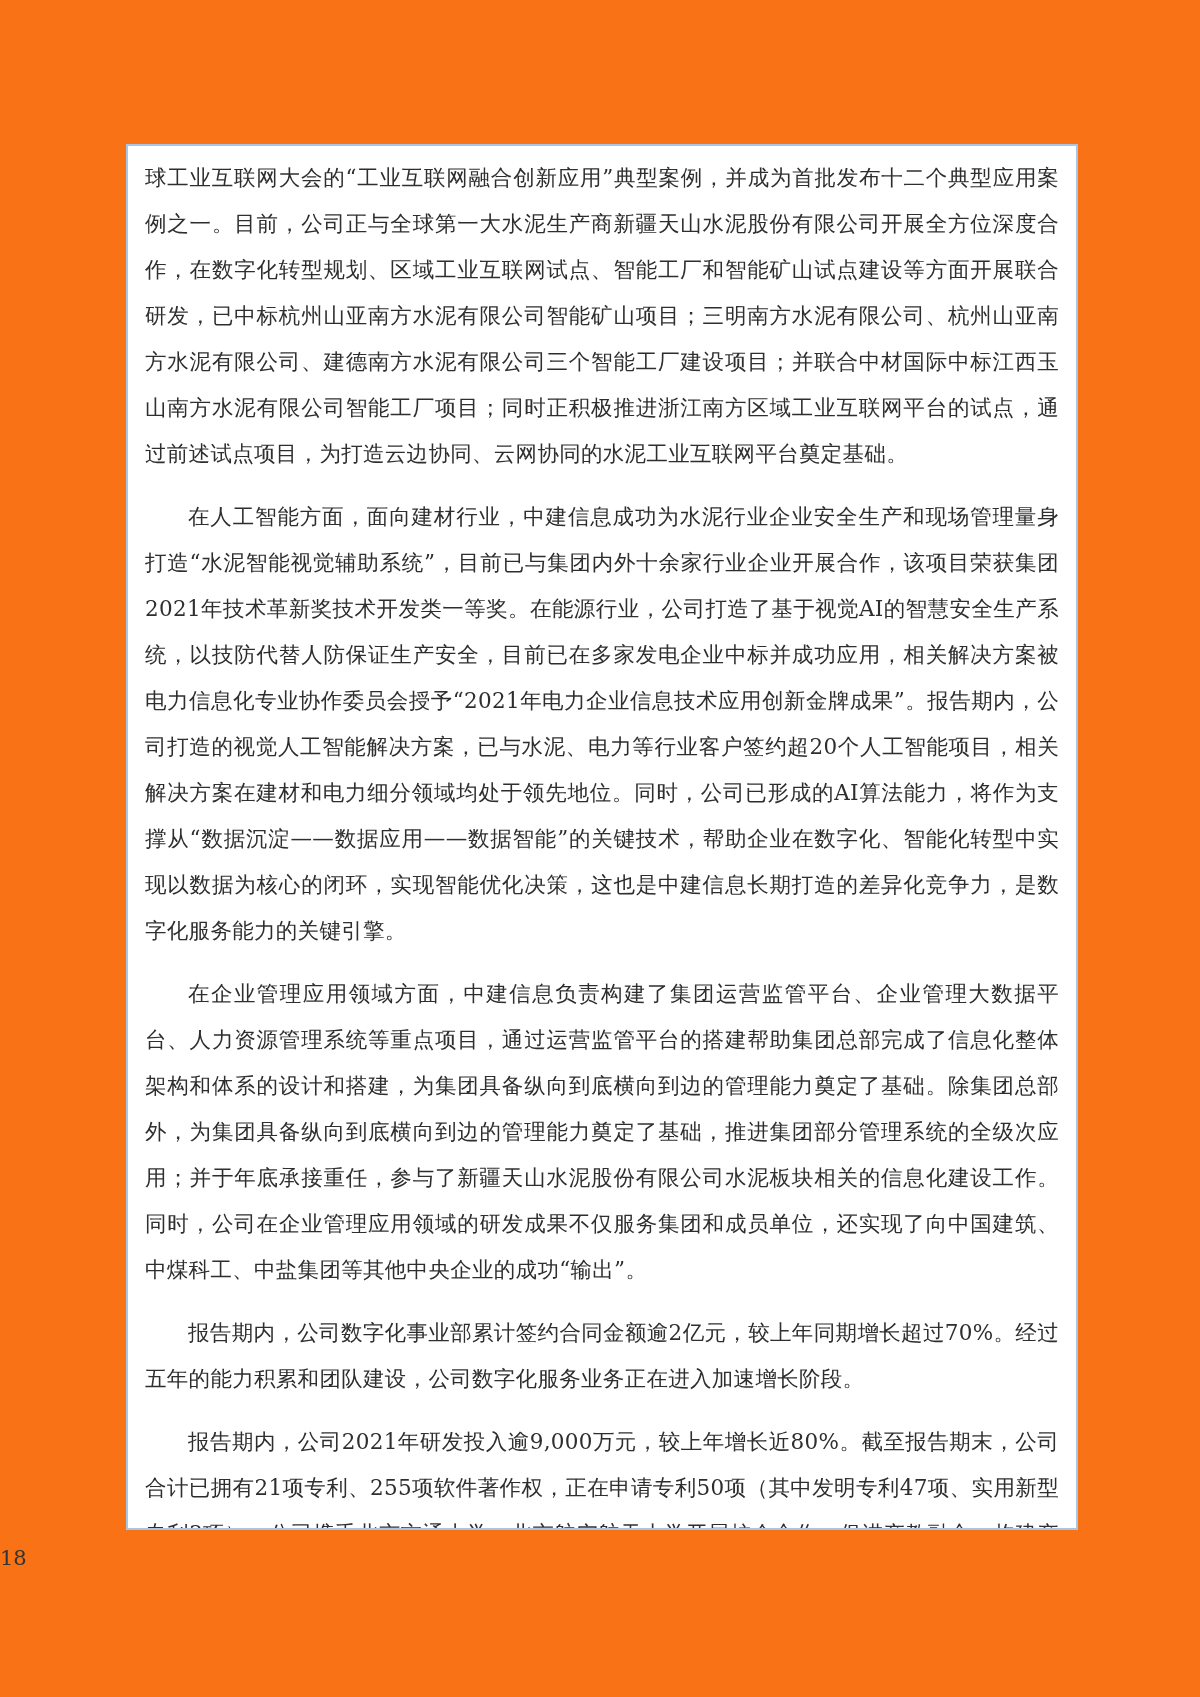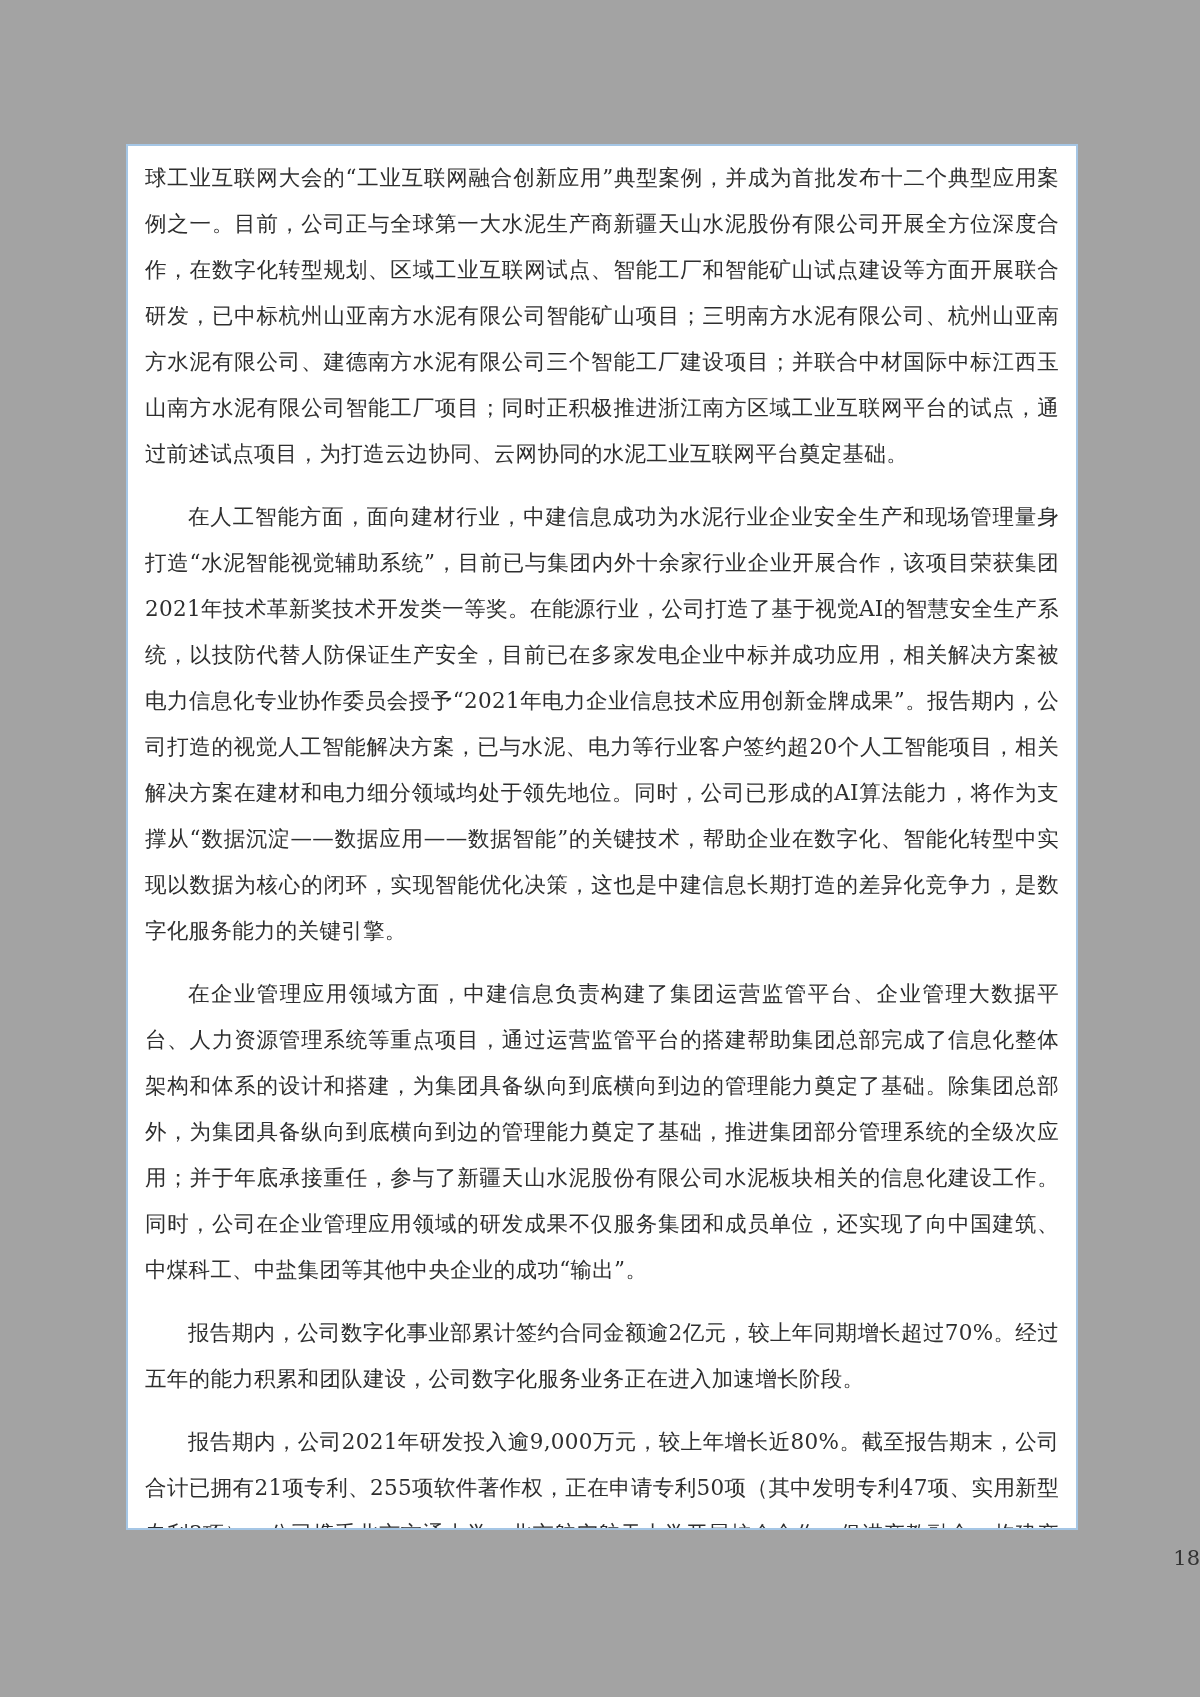--- a/index.html
+++ b/index.html
@@ -4,21 +4,21 @@
 <style>
   html, body {
     margin: 0;
     padding: 0;
     background: #ffffff;
   }
   .page {
     position: relative;
     width: 1200px;
     height: 1697px;
-    background: #a3a3a3;
+    background: #f97316;
     overflow: hidden;
     font-family: "DejaVu Serif", "Liberation Serif", serif;
   }
   .content-box {
     position: absolute;
     left: 126px;
     top: 144px;
     width: 952px;
     height: 1386px;
     box-sizing: border-box;
@@ -40,21 +40,21 @@
     text-indent: 2em;
   }
   .content-box p:last-child {
     margin-bottom: 0;
   }
   .page-number {
     position: absolute;
     top: 1546px;
     left: 0;
     width: 100%;
-    text-align: right;
+    text-align: left;
     font-size: 21px;
     color: #333333;
   }
 </style>
 </head>
 <body>
 
 <div class="page">
   <div class="content-box">
     <p>球工业互联网大会的“工业互联网融合创新应用”典型案例，并成为首批发布十二个典型应用案例之一。目前，公司正与全球第一大水泥生产商新疆天山水泥股份有限公司开展全方位深度合作，在数字化转型规划、区域工业互联网试点、智能工厂和智能矿山试点建设等方面开展联合研发，已中标杭州山亚南方水泥有限公司智能矿山项目；三明南方水泥有限公司、杭州山亚南方水泥有限公司、建德南方水泥有限公司三个智能工厂建设项目；并联合中材国际中标江西玉山南方水泥有限公司智能工厂项目；同时正积极推进浙江南方区域工业互联网平台的试点，通过前述试点项目，为打造云边协同、云网协同的水泥工业互联网平台奠定基础。</p>

